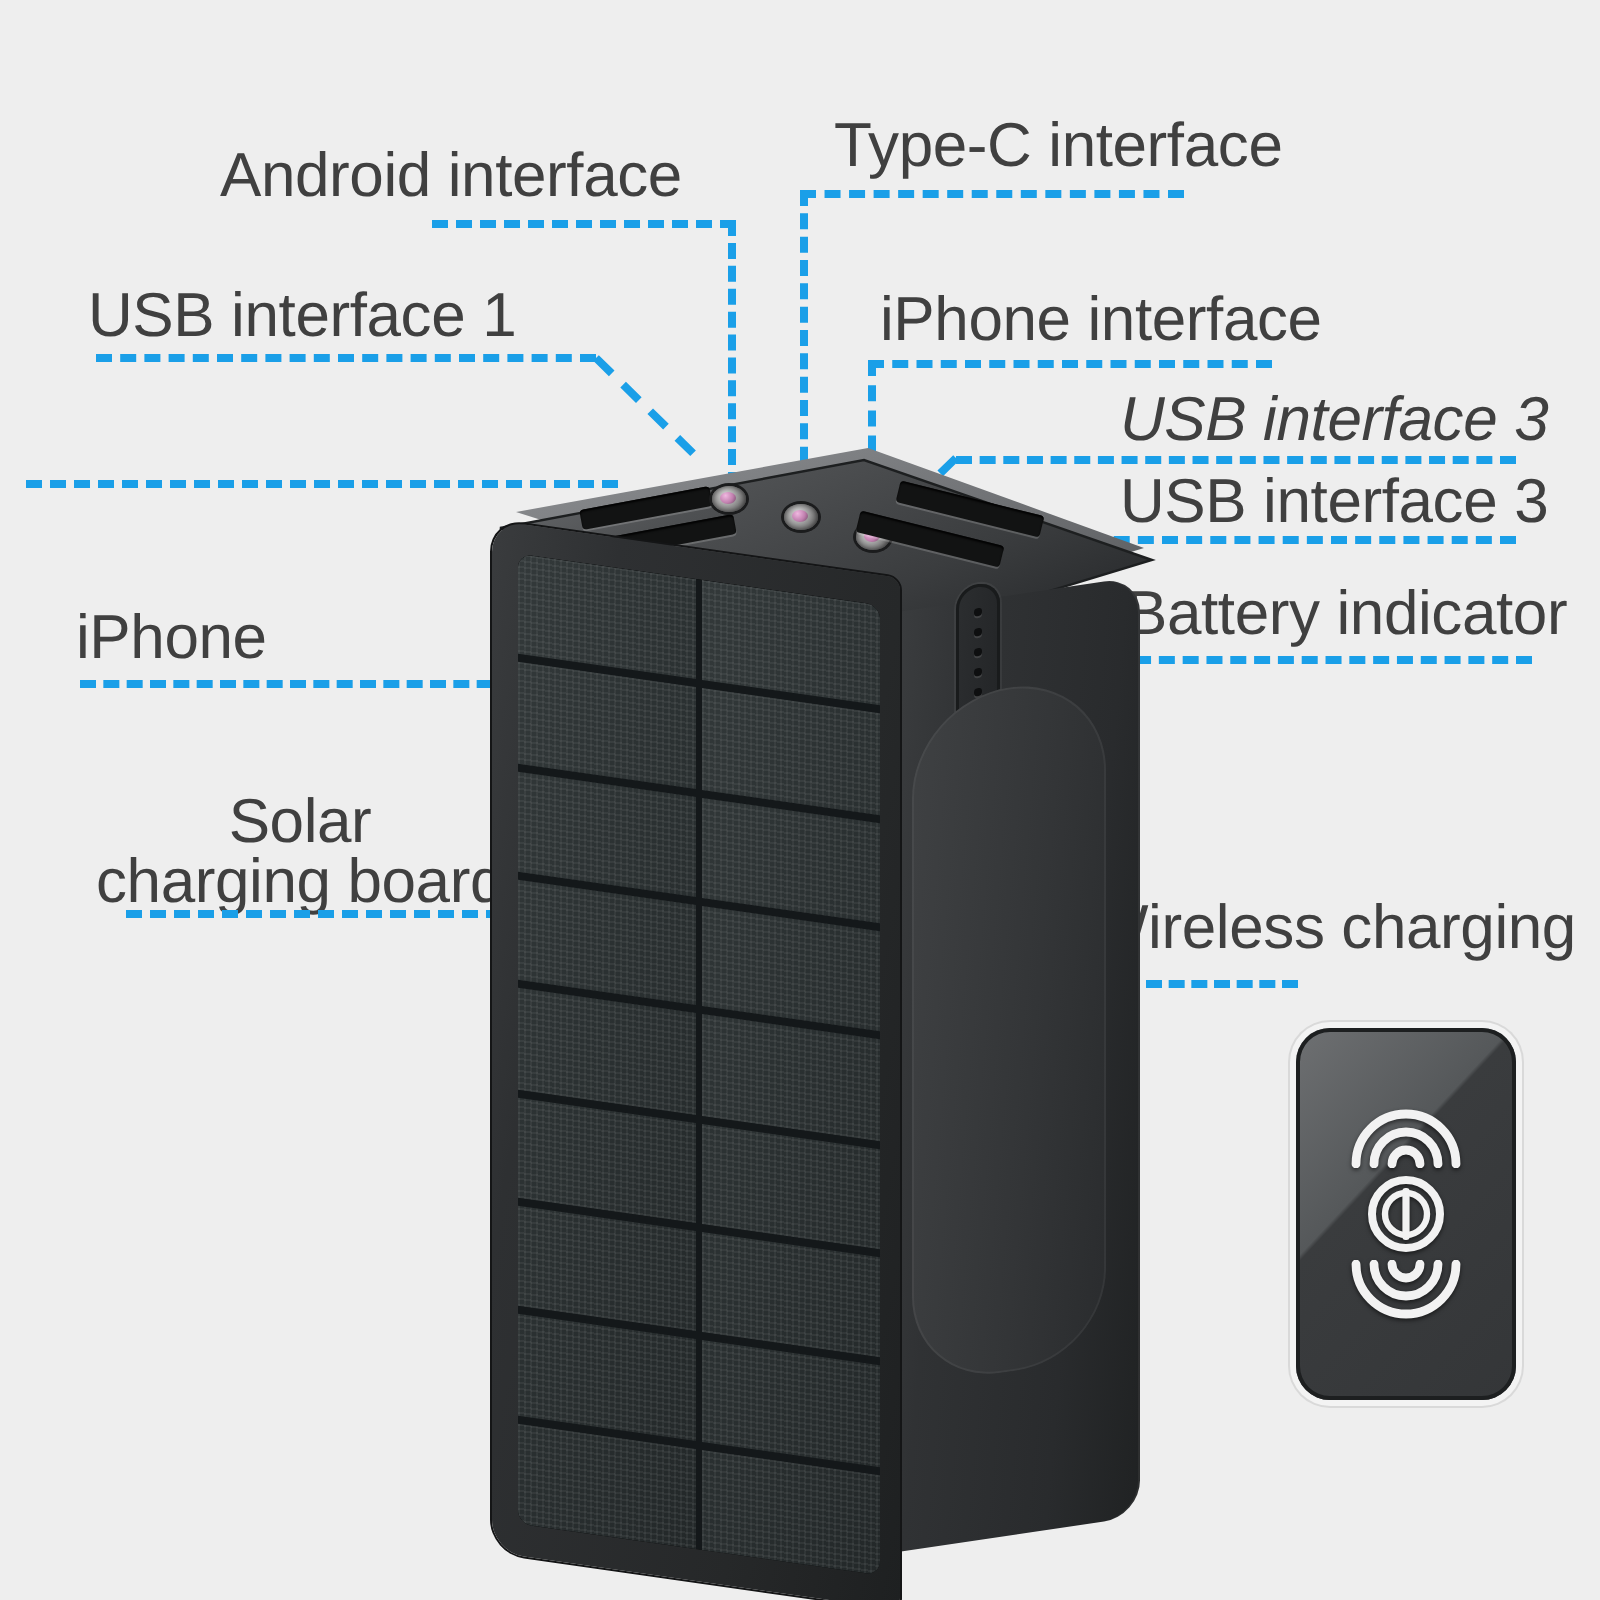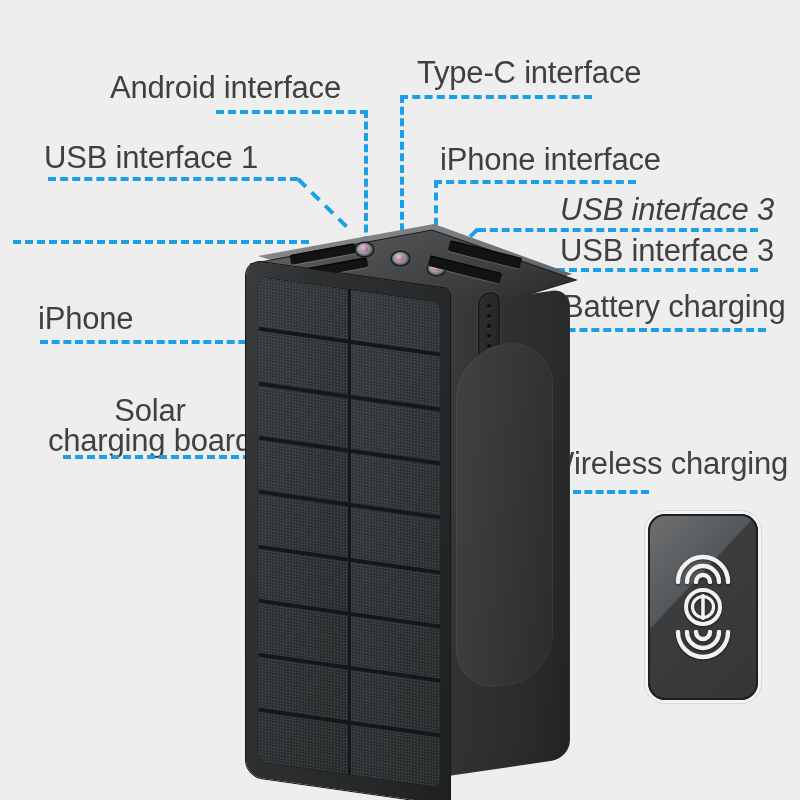--- a/index.html
+++ b/index.html
@@ -150,21 +150,21 @@
 
   <div class="label" style="left:440px; top:144px;">iPhone interface</div>
 
 
   <div class="label" style="left:560px; top:194px;font-style:italic;">USB interface 3</div>
 
   <div class="label" style="left:560px; top:235px;">USB interface 3</div>
 
   <div class="label" style="left:38px; top:303px;">iPhone</div>
 
-  <div class="label" style="left:563px; top:291px;">Battery charging</div>
+  <div class="label" style="left:563px; top:291px;">Battery indicator</div>
 
   <div class="label two-line" style="left:30px; top:396px; width:240px;">
     <span>Solar</span><br>
     <span>charging board</span>
   </div>
 
   <div class="label" style="left:545px; top:448px;">Wireless charging</div>
 
   <div class="dash-h" style="left:216px; top:110px; width:152px;"></div>
   <div class="dash-v" style="left:364px; top:110px; height:134px;"></div>

